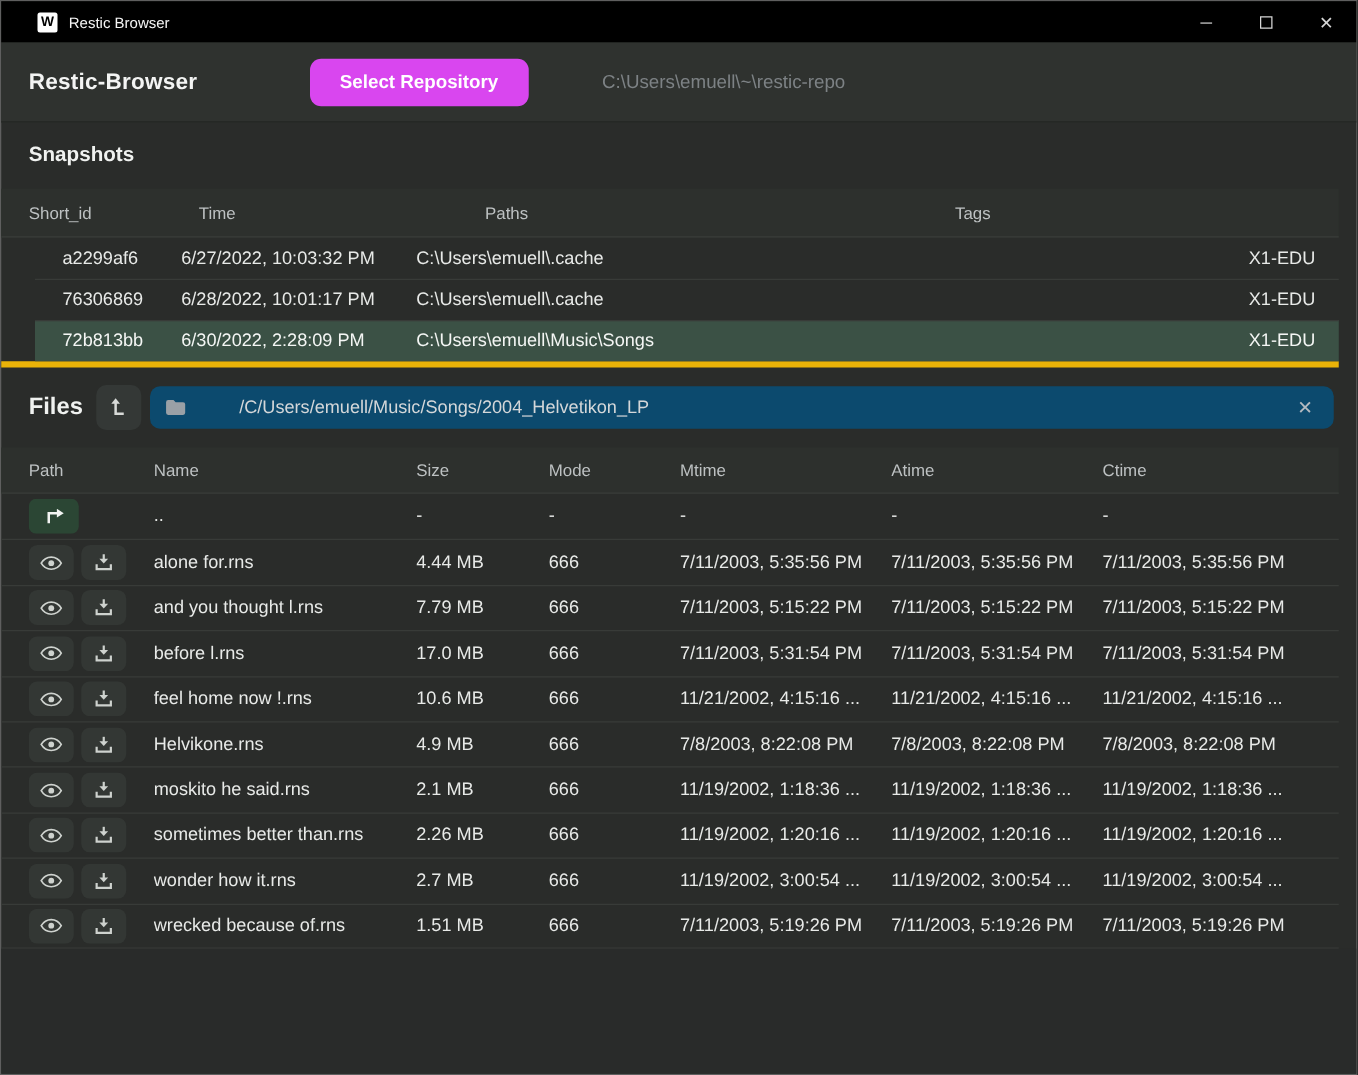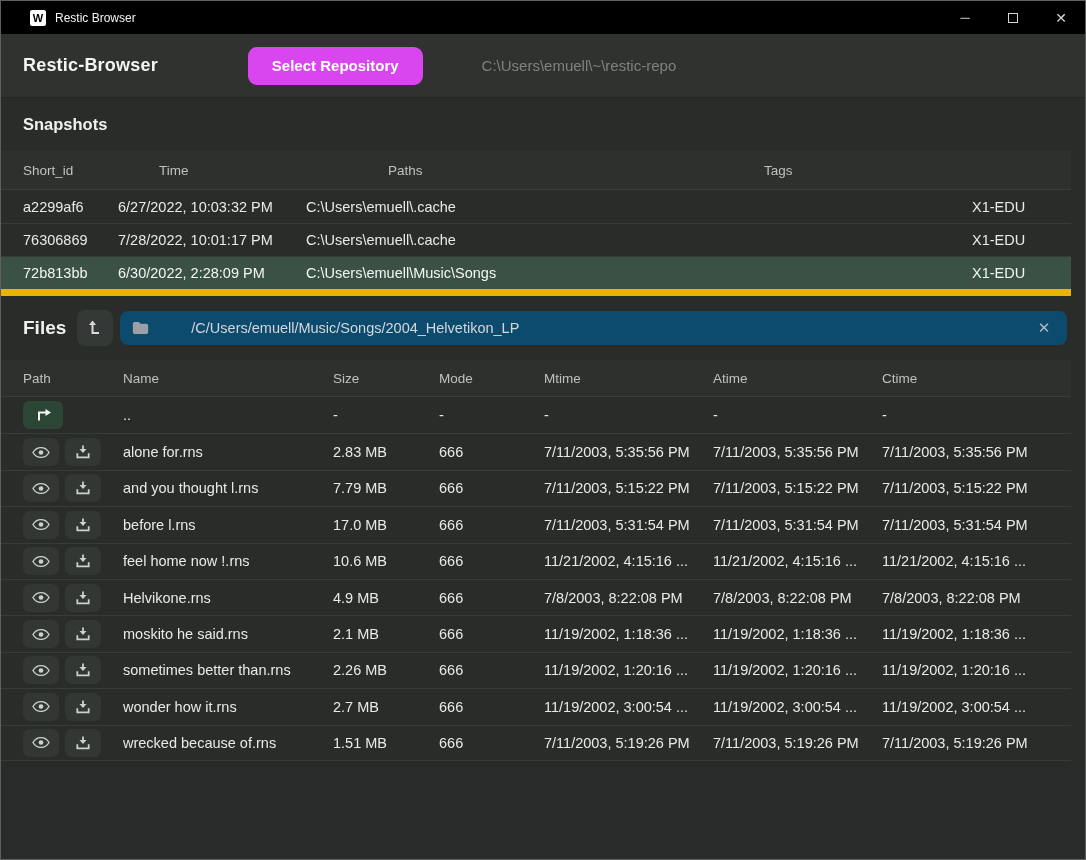--- a/index.html
+++ b/index.html
@@ -57,21 +57,21 @@
     border-bottom:1px solid #3a3d3a;
   }
   .snap-grid { display:grid; grid-template-columns:95px 188px 335px 331px 1fr; padding-left:22px; align-items:center; }
   .file-grid { display:grid; grid-template-columns:100px 210px 106px 105px 169px 169px 1fr; padding-left:22px; align-items:center; }
   .snap-thead { height:39px;gap:41px; }
   .file-thead { height:37px; }
 
   .srow { height:33px; font-size:14.5px; color:#e8eae8; }
   .srow + .srow { border-top:1px solid #383b38; }
   .srow.selected { background:#3b5145; color:#f4f6f4; }
-  #snapshot-rows { border-bottom:7px solid #eab308; }
+  #snapshot-rows { border-bottom:5px solid #eab308;padding-left:27px; }
 
   .frow { height:36.4px; font-size:14.5px; color:#e8eae8; border-top:1px solid #383b38; }
   .frow:first-child { border-top:none; }
   #file-table-body .frow:last-child { border-bottom:1px solid #383b38; }
 
   .cell { white-space:nowrap; overflow:hidden; }
 
   
   .files-toolbar {
     height:64px; flex:0 0 64px;
@@ -144,21 +144,21 @@
   <div class="srow snap-grid">
     <div class="cell">a2299af6</div>
     <div class="cell">6/27/2022, 10:03:32 PM</div>
     <div class="cell">C:\Users\emuell\.cache</div>
     <div class="cell"></div>
     <div class="cell">X1-EDU</div>
   </div>
 
   <div class="srow snap-grid">
     <div class="cell">76306869</div>
-    <div class="cell">7/28/2022, 10:01:17 PM</div>
+    <div class="cell">6/28/2022, 10:01:17 PM</div>
     <div class="cell">C:\Users\emuell\.cache</div>
     <div class="cell"></div>
     <div class="cell">X1-EDU</div>
   </div>
 
   <div class="srow snap-grid selected">
     <div class="cell">72b813bb</div>
     <div class="cell">6/30/2022, 2:28:09 PM</div>
     <div class="cell">C:\Users\emuell\Music\Songs</div>
     <div class="cell"></div>
@@ -224,21 +224,21 @@
       </button>
       <button class="icon-btn">
         <svg width="14" height="14" viewBox="0 0 16 16">
           <path d="M8 0.5 v6.5" stroke="#ced2ce" stroke-width="2" fill="none"></path>
           <path d="M4 4.5 L8 9 L12 4.5 Z" fill="#ced2ce"></path>
           <path d="M1.5 9.5 v4.5 h13 v-4.5" stroke="#ced2ce" stroke-width="2" fill="none"></path>
         </svg>
       </button>
     </div>
     <div class="cell">alone for.rns</div>
-    <div class="cell">2.83 MB</div>
+    <div class="cell">4.44 MB</div>
     <div class="cell">666</div>
     <div class="cell">7/11/2003, 5:35:56 PM</div>
     <div class="cell">7/11/2003, 5:35:56 PM</div>
     <div class="cell">7/11/2003, 5:35:56 PM</div>
   </div>
 
   <div class="frow file-grid">
     <div class="cell actions">
       <button class="icon-btn">
         <svg width="18" height="13" viewBox="0 0 24 16">

